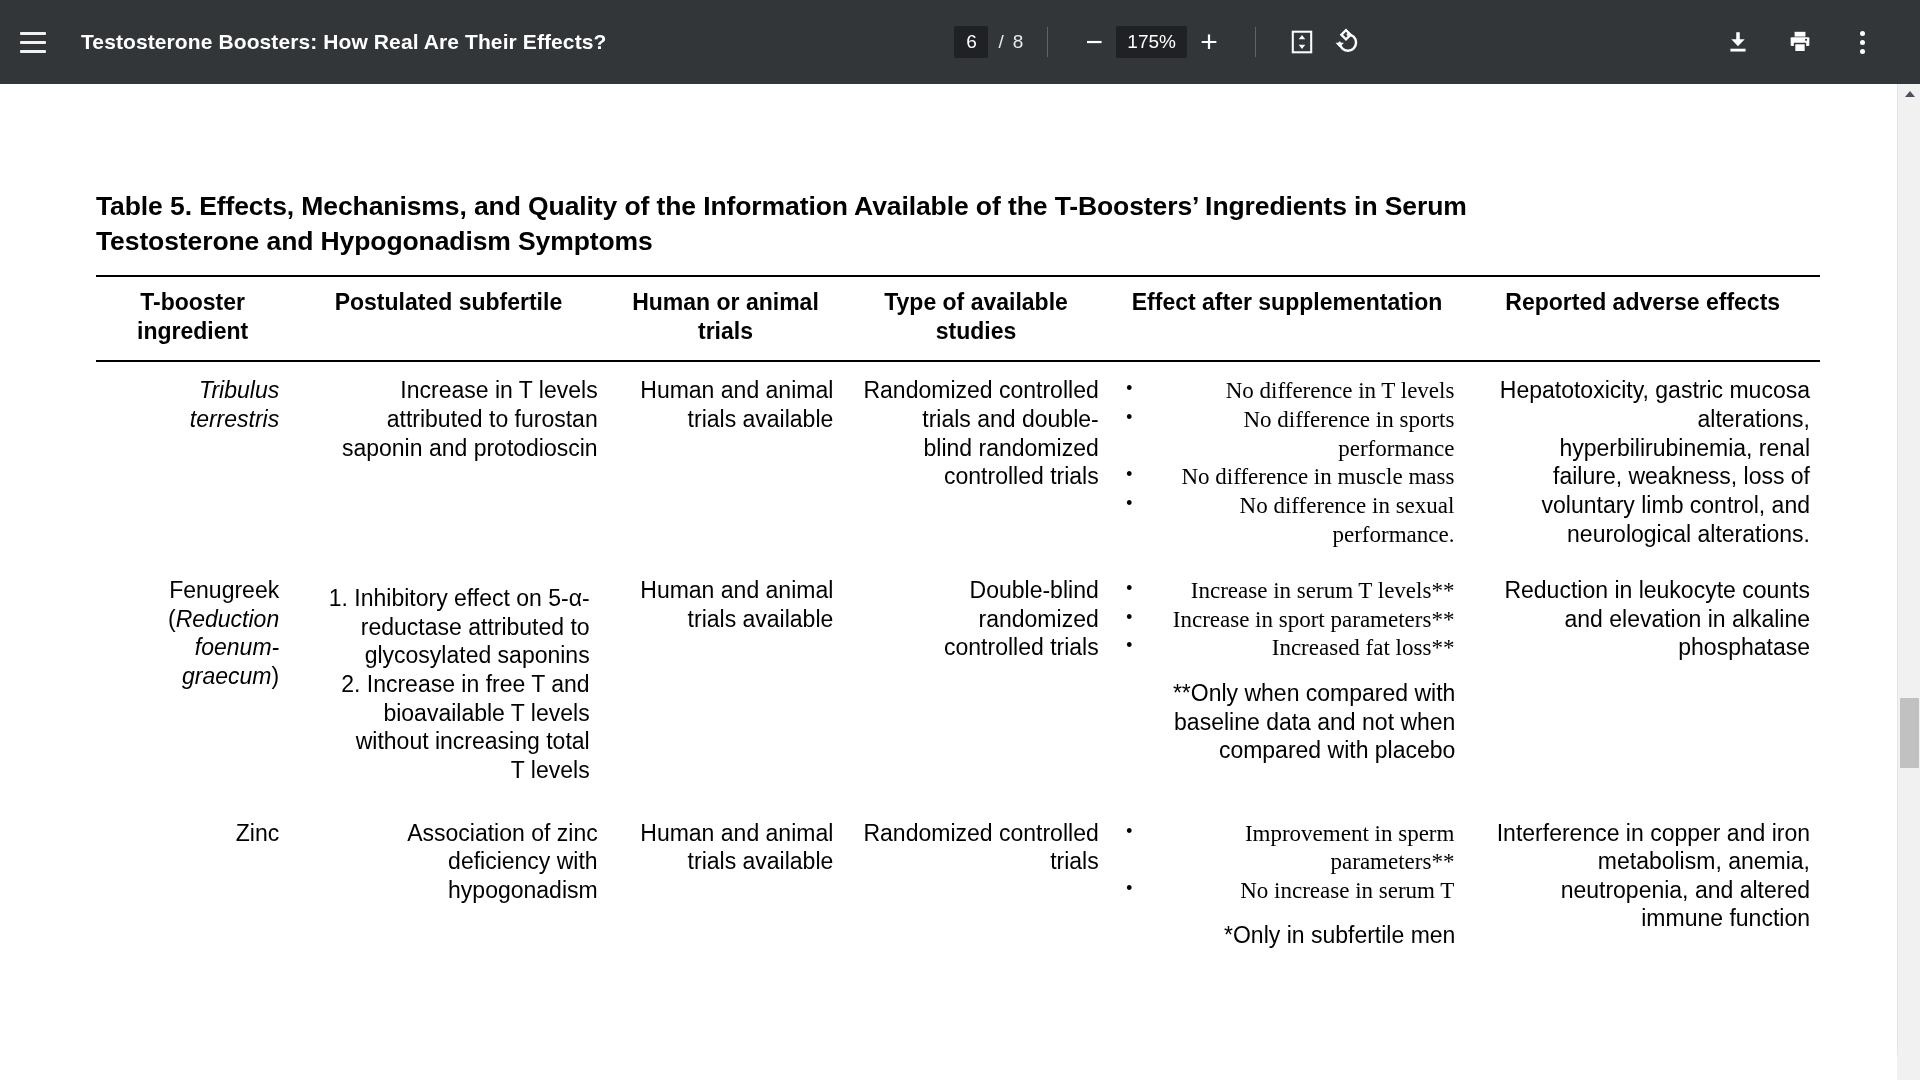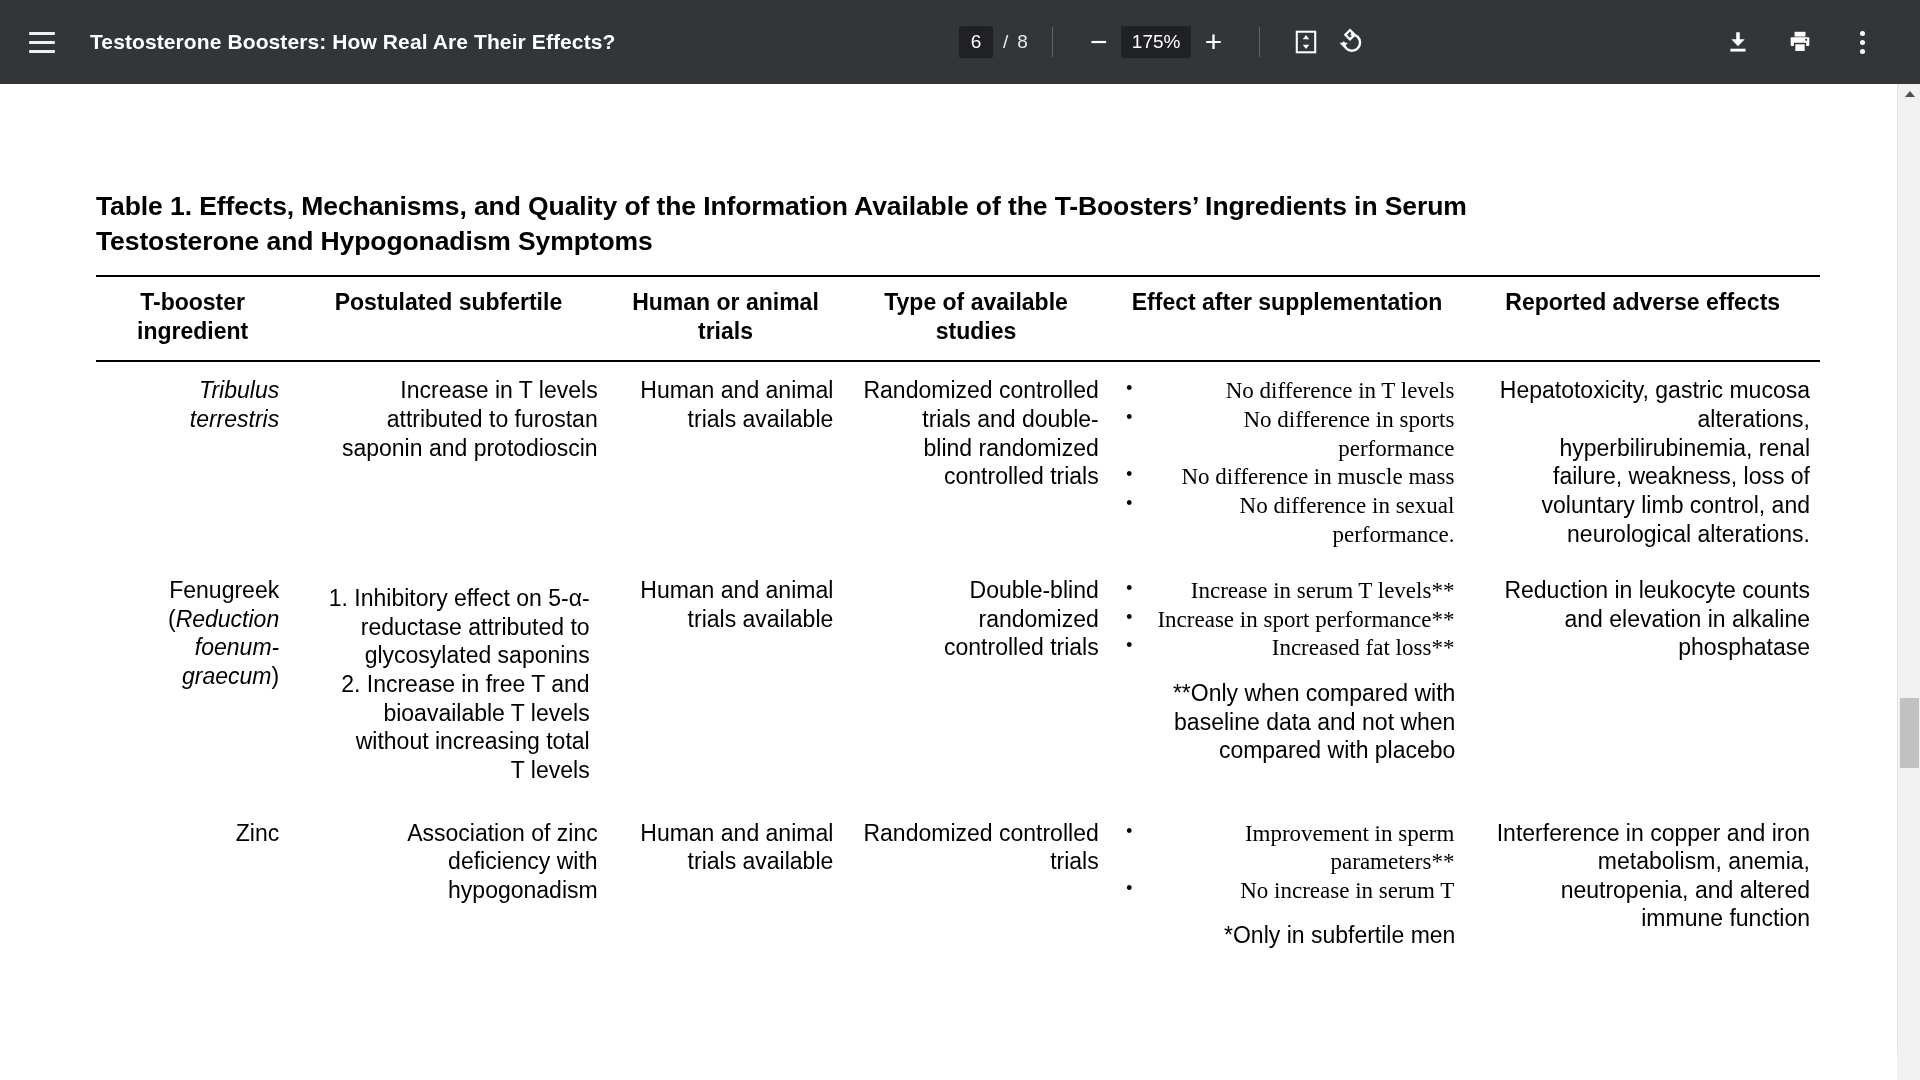--- a/index.html
+++ b/index.html
@@ -13,21 +13,21 @@
 
   
   #toolbar {
     position: absolute; top: 0; left: 0;
     width: 1920px; height: 84px;
     background: #323639;
     display: flex; align-items: center;
     color: #ffffff;
     user-select: none;
   }
-  .tb-left { display: flex; align-items: center; flex: 0 0 auto; padding-left: 22px; }
+  .tb-left { display: flex; align-items: center; flex: 0 0 auto; padding-left: 13px; }
   .hamburger {
     width: 40px; height: 40px;
     display: flex; flex-direction: column; justify-content: center; align-items: center;
     cursor: pointer;
   }
   .hamburger span {
     display: block; width: 26px; height: 3px; background: #f1f1f1; margin: 3px 0; border-radius: 1px;
   }
   #doc-title {
     margin-left: 28px;
@@ -269,21 +269,21 @@
       <i></i>
     </div>
   </div>
 </div>
 
 <div id="viewer">
   <div id="page-surface">
 
     <div id="doc-content">
 
-      <div id="table-title">Table 1. Effects, Mechanisms, and Quality of the Information Available of the T-Boosters’ Ingredients in Serum Testosterone and Hypogonadism Symptoms</div>
+      <div id="table-title">Table 5. Effects, Mechanisms, and Quality of the Information Available of the T-Boosters’ Ingredients in Serum Testosterone and Hypogonadism Symptoms</div>
 
       <table class="tbl">
         <colgroup>
           <col class="c1">
             <col class="c2">
             <col class="c3">
             <col class="c4">
             <col class="c5">
             <col class="c6">
         </colgroup>
@@ -340,21 +340,21 @@
             </td>
             <td>
               <div class="hang">Human and animal trials available</div>
             </td>
             <td>
               <div class="hang">Double-blind randomized controlled trials</div>
             </td>
             <td>
               <ul class="bullets">
                 <li>Increase in serum T levels**</li>
-                <li>Increase in sport performance**</li>
+                <li>Increase in sport parameters**</li>
                 <li>Increased fat loss**</li>
               </ul>
               <div class="note">**Only when compared with baseline data and not when compared with placebo</div>
             </td>
             <td>
               <div class="hang">Reduction in leukocyte counts and elevation in alkaline phosphatase</div>
             </td>
           </tr>
 
           <tr>

